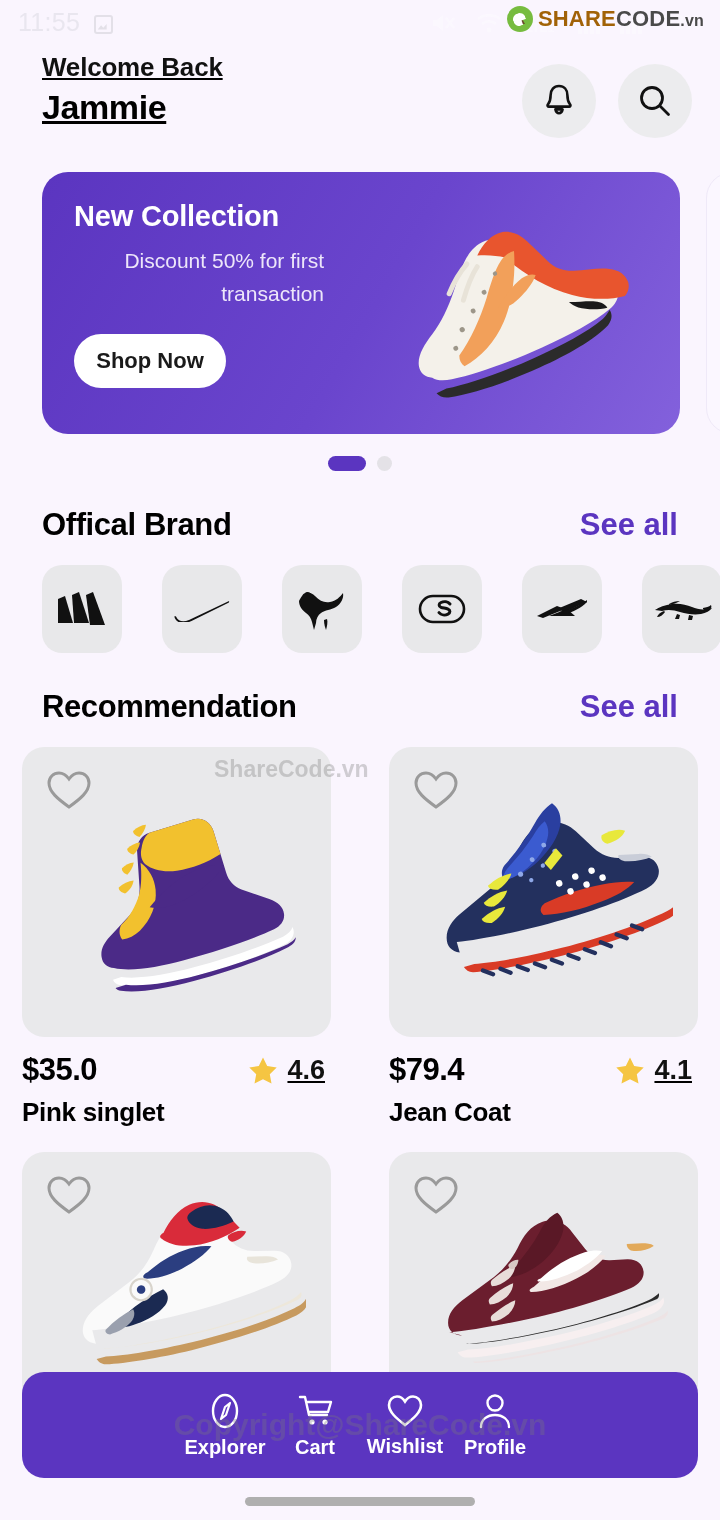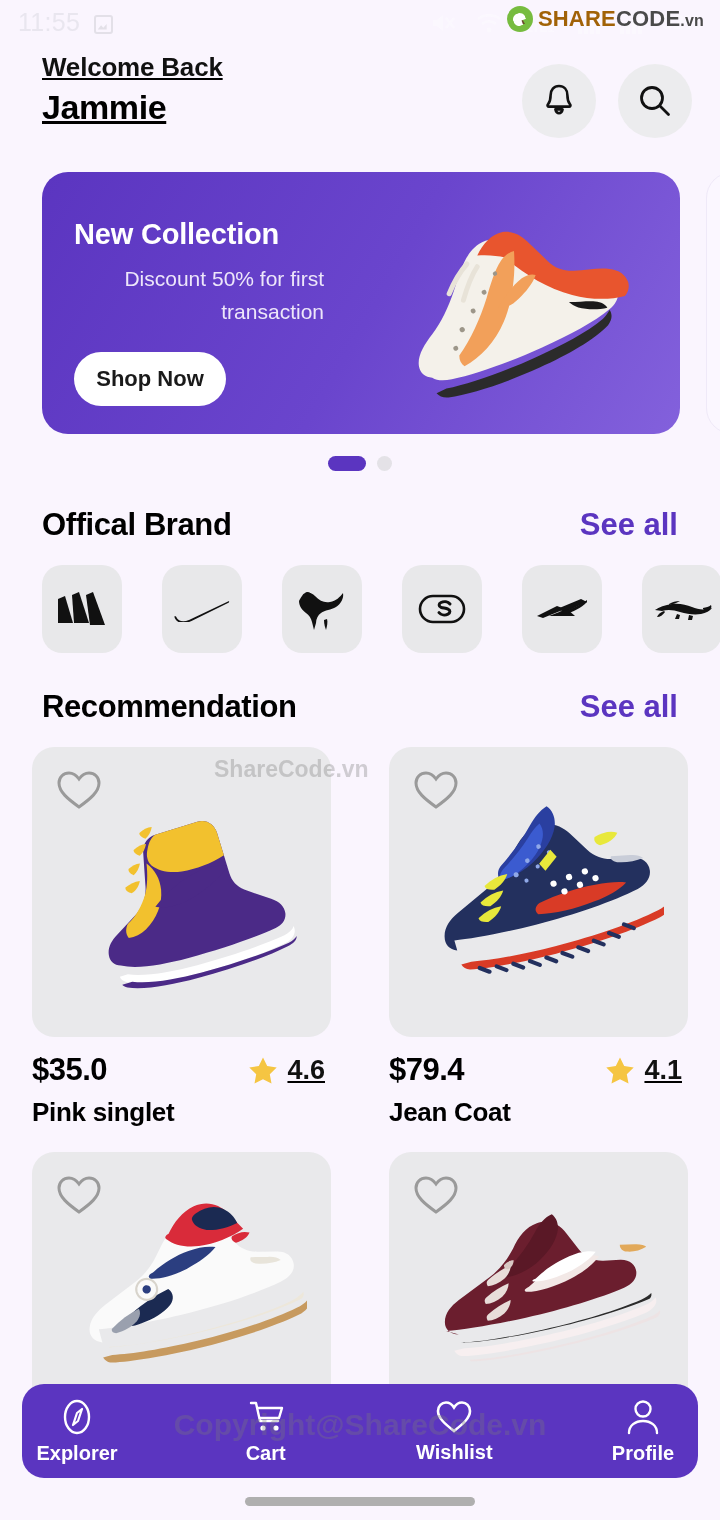--- a/index.html
+++ b/index.html
@@ -97,21 +97,21 @@
     display: flex; align-items: center; justify-content: center;
   }
 
   
   .carousel-wrap { margin-top: 34px; padding-left: 42px; overflow: hidden; }
   .carousel { display: flex; gap: 26px; }
   .banner {
     flex: 0 0 638px; height: 262px; border-radius: 26px;
     background: linear-gradient(120deg, #5B35C0 0%, #6A45CD 52%, #8361DC 100%);
     position: relative; overflow: hidden;
-    padding: 46px 0 0 32px;
+    padding: 28px 0 0 32px;
   }
   .banner-title {
     color: #fff; font-size: 29px; font-weight: 800; letter-spacing: -.2px;
   }
   .banner-sub {
     color: #EDE6FA; font-size: 21px; font-weight: 400;
     line-height: 1.55; margin-top: 12px; max-width: 250px; text-align: right;
   }
   .shop-btn {
     margin-top: 24px; width: 152px; height: 54px; border-radius: 27px;
@@ -151,21 +151,21 @@
   .brand-tile {
     flex: 0 0 80px; height: 88px; border-radius: 20px;
     background: #E8E8EA;
     display: flex; align-items: center; justify-content: center;
   }
   .brand-tile svg { display: block; }
 
   
   .grid {
     display: grid; grid-template-columns: 1fr 1fr;
-    gap: 24px 58px; padding: 0 32px; margin-top: 22px;
+    gap: 24px 58px; padding: 0 22px; margin-top: 22px;
   }
   .card { position: relative; }
   .card-img {
     width: 100%; height: 290px; border-radius: 22px;
     background: #E9E9EB; position: relative; overflow: hidden;
     display: flex; align-items: center; justify-content: center;
   }
   .card-img.short { height: 260px; }
   .heart {
     position: absolute; top: 22px; left: 24px; z-index: 3;
@@ -180,22 +180,22 @@
   .rating-val { font-size: 27px; font-weight: 700; color: #111; }
   .card-name {
     font-size: 26px; font-weight: 800; color: #000;
     margin-top: 9px; white-space: nowrap; overflow: hidden;
     letter-spacing: -.3px;
   }
 
   
   .bottom-nav {
     position: absolute; left: 22px; right: 22px; bottom: 42px;
-    height: 94px; border-radius: 22px; background: #5B35C0;
-    display: flex; align-items: center; justify-content: space-between;
+    height: 106px; border-radius: 22px; background: #5B35C0;
+    display: flex; align-items: center; justify-content: center;
     padding: 0 10px; z-index: 40;
   }
   .nav-item {
     display: flex; flex-direction: column; align-items: center;
     gap: 6px; cursor: pointer; min-width: 90px;
   }
   .nav-label { font-size: 20px; font-weight: 700; color: #fff; }
 
   .home-indicator {
     position: absolute; bottom: 14px; left: 50%; transform: translateX(-50%);

